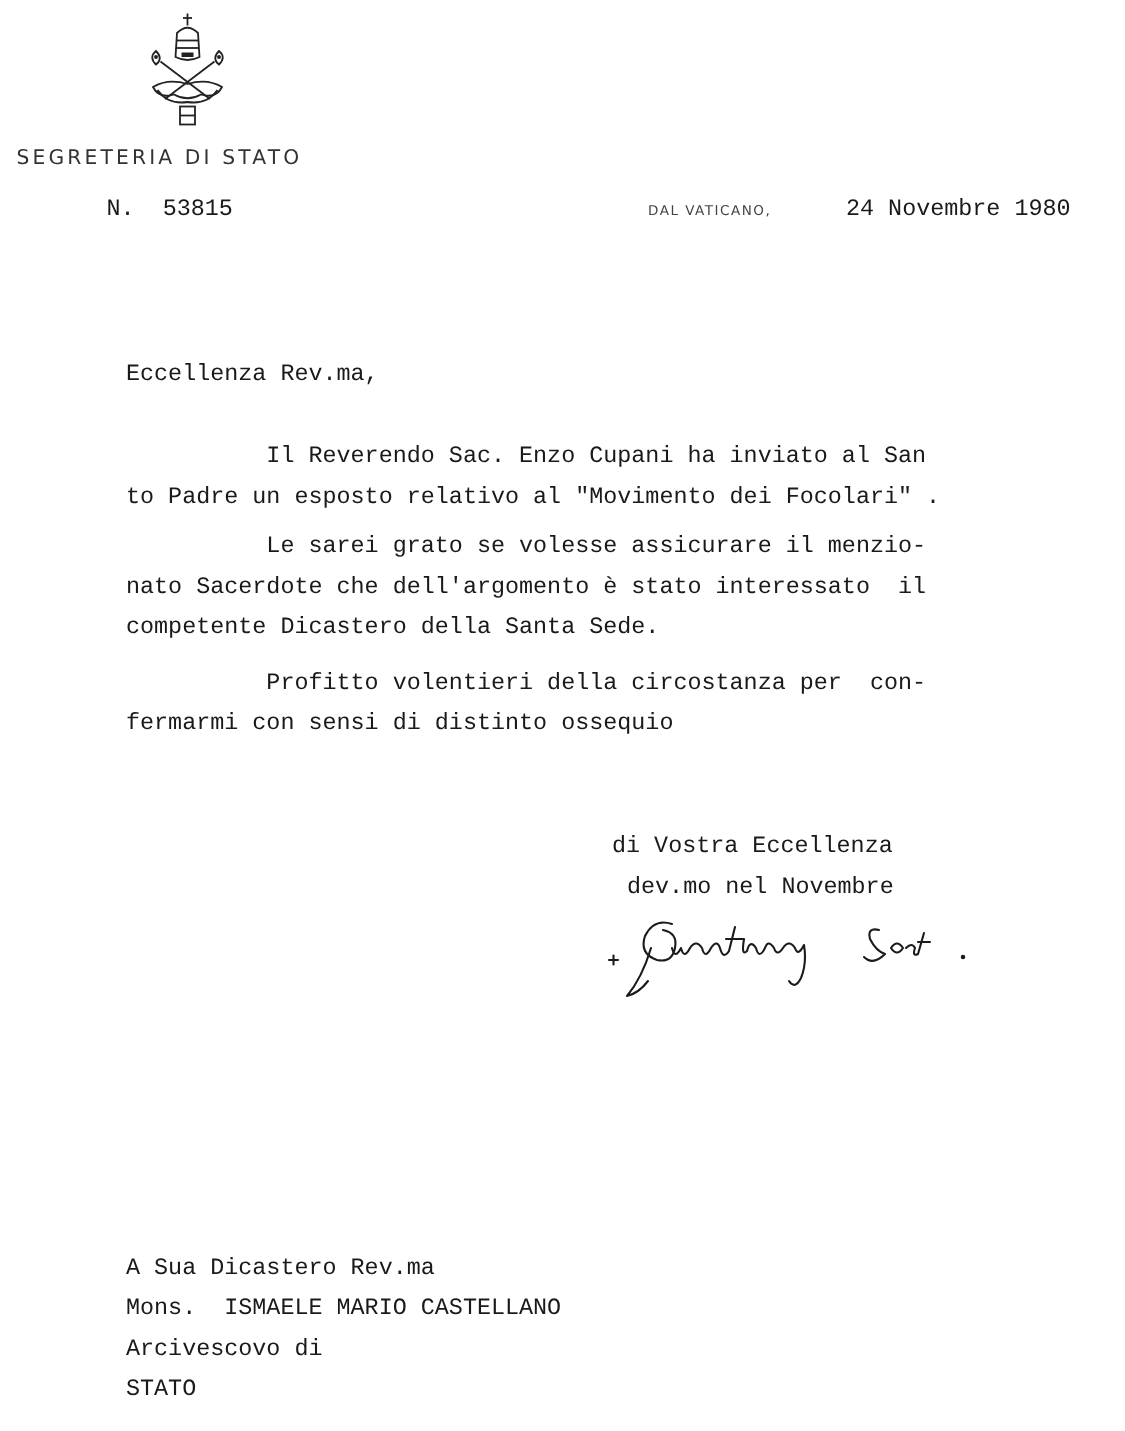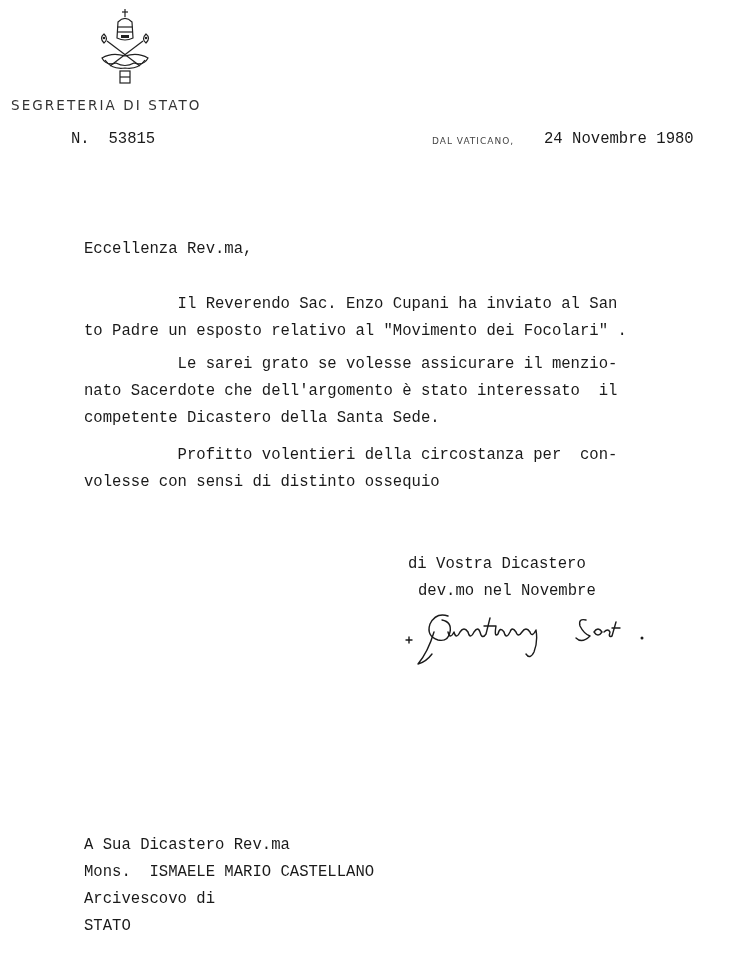--- a/index.html
+++ b/index.html
@@ -48,21 +48,21 @@
       position: absolute;
       left: 432px;
       top: 136px;
       font-family: "DejaVu Sans", sans-serif;
       font-size: 9px;
       letter-spacing: 1px;
       color: #444;
     }
     .date {
       position: absolute;
-      left: 544px;
+      left: 564px;
       top: 130px;
     }
     .line {
       position: absolute;
       left: 84px;
     }
     .sig {
       position: absolute;
       left: 398px;
       top: 602px;
@@ -109,23 +109,23 @@
 <div class="line mono" style="top:240px">Eccellenza Rev.ma,</div>
 
 <div class="line mono" style="top:295px">          Il Reverendo Sac. Enzo Cupani ha inviato al San</div>
 <div class="line mono" style="top:322px">to Padre un esposto relativo al "Movimento dei Focolari" .</div>
 
 <div class="line mono" style="top:355px">          Le sarei grato se volesse assicurare il menzio-</div>
 <div class="line mono" style="top:382px">nato Sacerdote che dell'argomento è stato interessato  il</div>
 <div class="line mono" style="top:409px">competente Dicastero della Santa Sede.</div>
 
 <div class="line mono" style="top:446px">          Profitto volentieri della circostanza per  con-</div>
-<div class="line mono" style="top:473px">volesse con sensi di distinto ossequio</div>
+<div class="line mono" style="top:473px">fermarmi con sensi di distinto ossequio</div>
 
-<div class="line mono" style="top:555px; left:408px">di Vostra Dicastero</div>
+<div class="line mono" style="top:555px; left:408px">di Vostra Eccellenza</div>
 <div class="line mono" style="top:582px; left:418px">dev.mo nel Novembre</div>
 
 <svg class="sig" viewBox="0 0 270 70">
   <g fill="none" stroke="#1b1b1b" stroke-width="1.4" stroke-linecap="round" stroke-linejoin="round">
 
     <line x1="8" y1="38" x2="14" y2="38"></line>
     <line x1="11" y1="35" x2="11" y2="41"></line>
 
     <path d="M50 14 Q38 10 32 22 Q28 34 40 38 Q50 40 52 30 Q54 20 44 18"></path>
     <path d="M36 30 Q30 50 20 62 Q28 60 34 52"></path>

